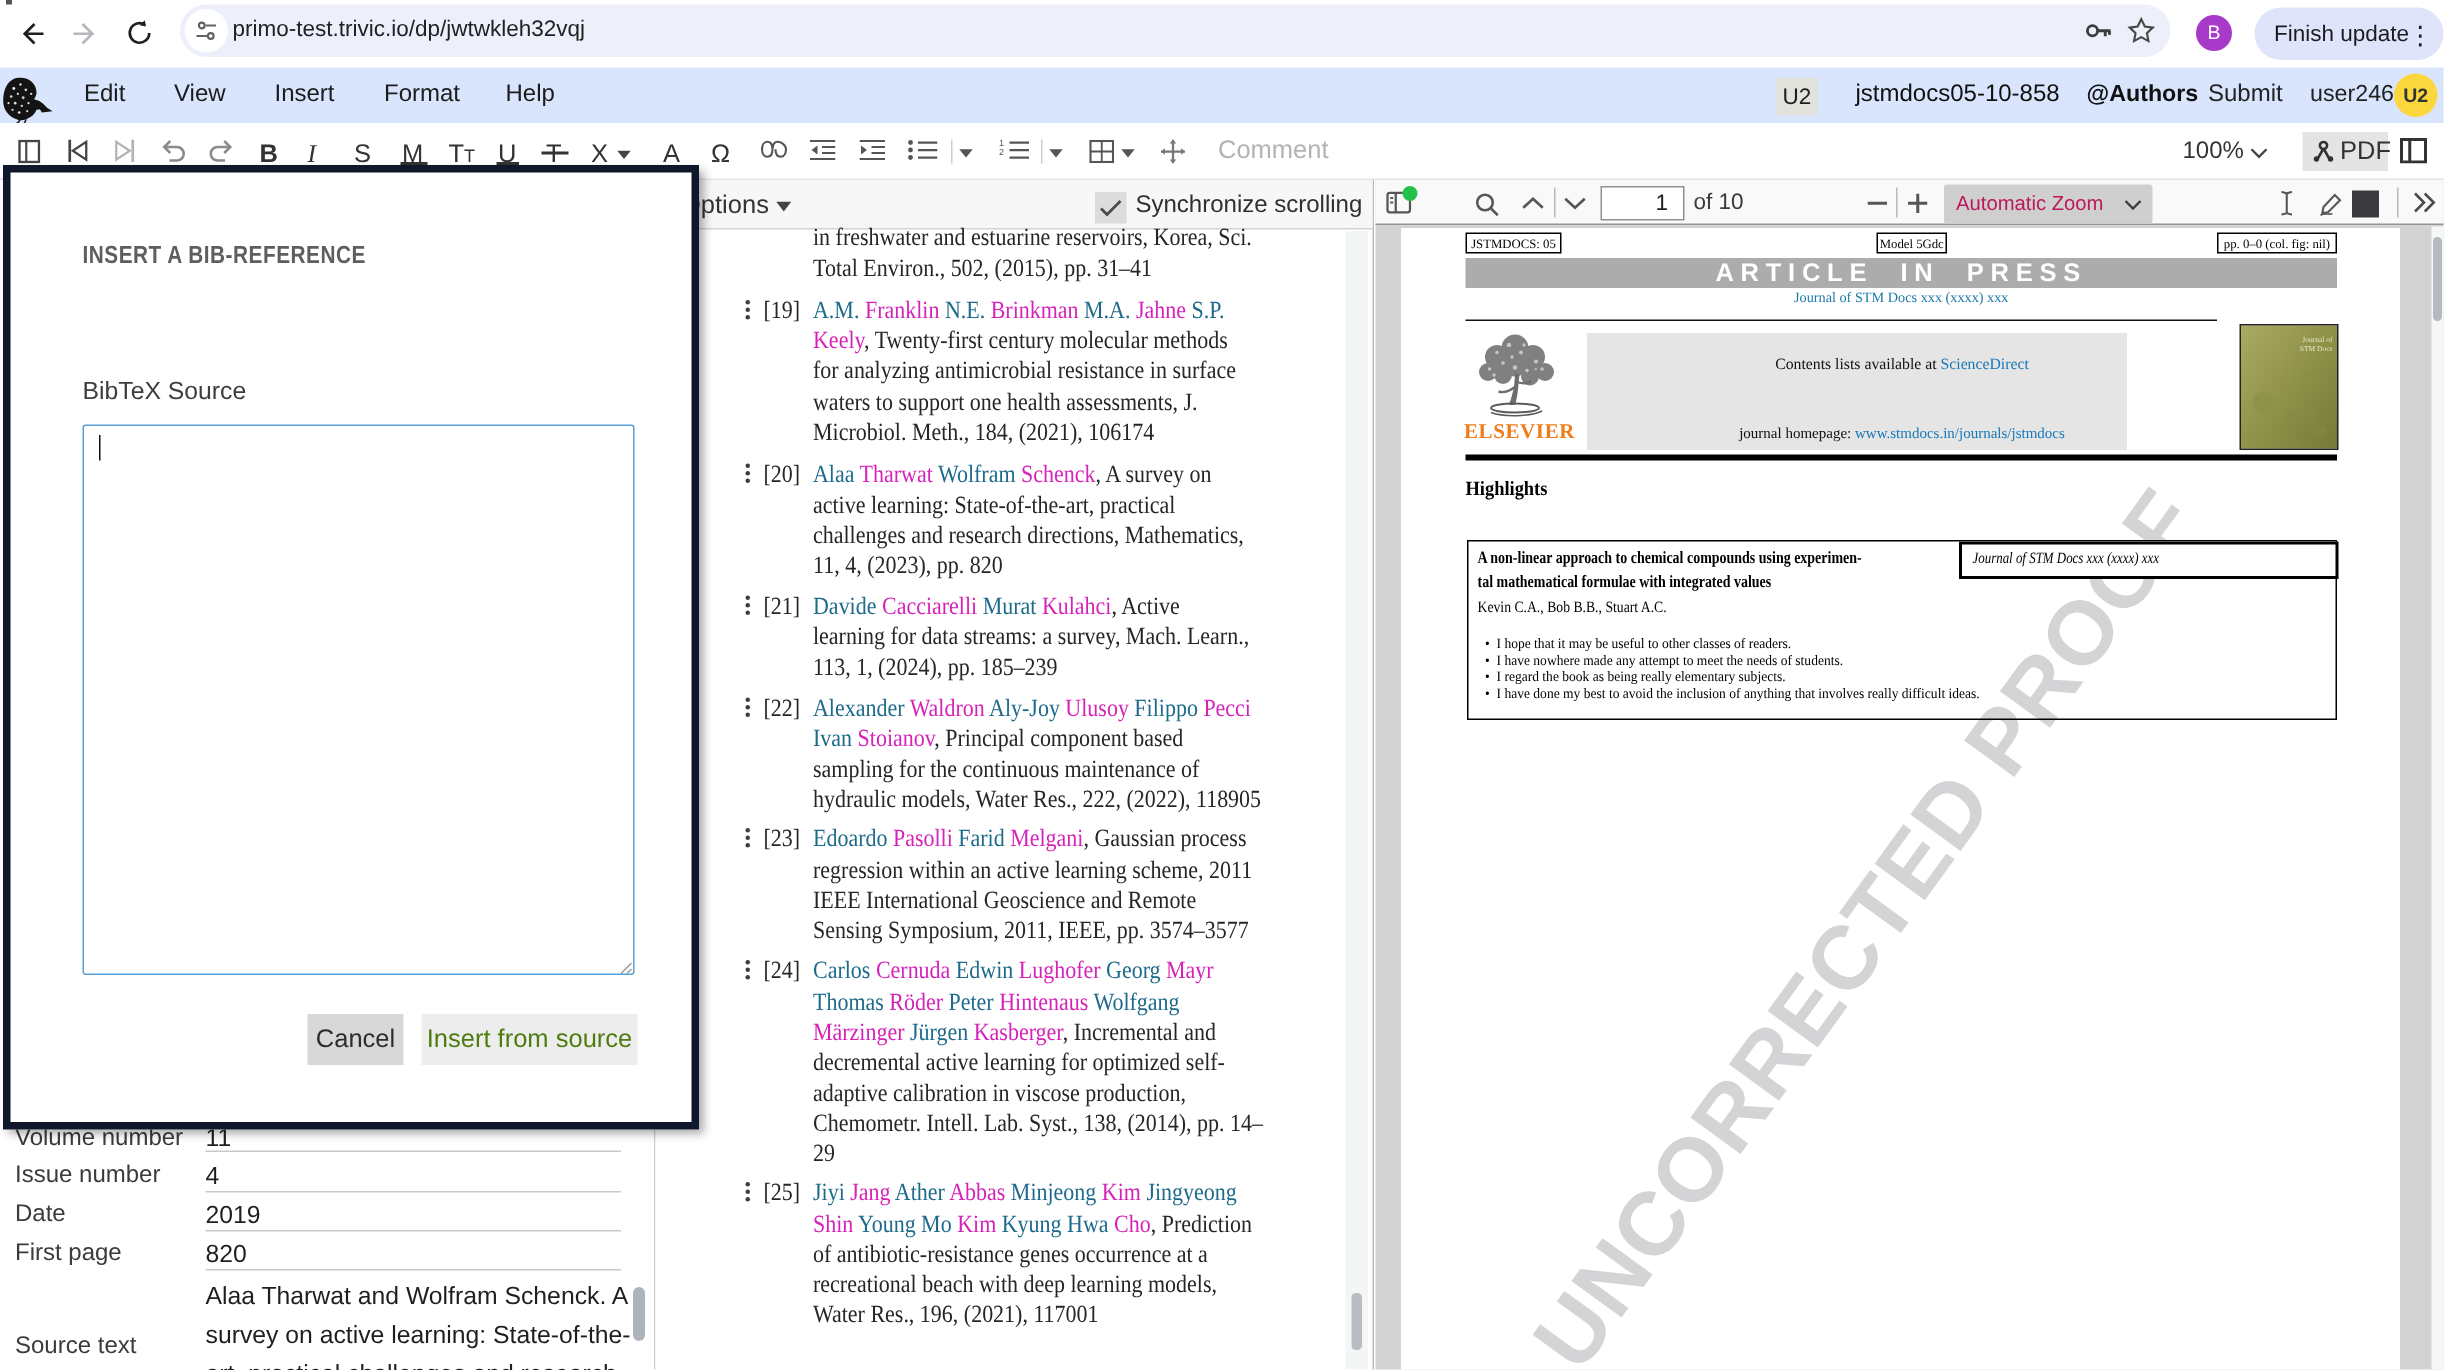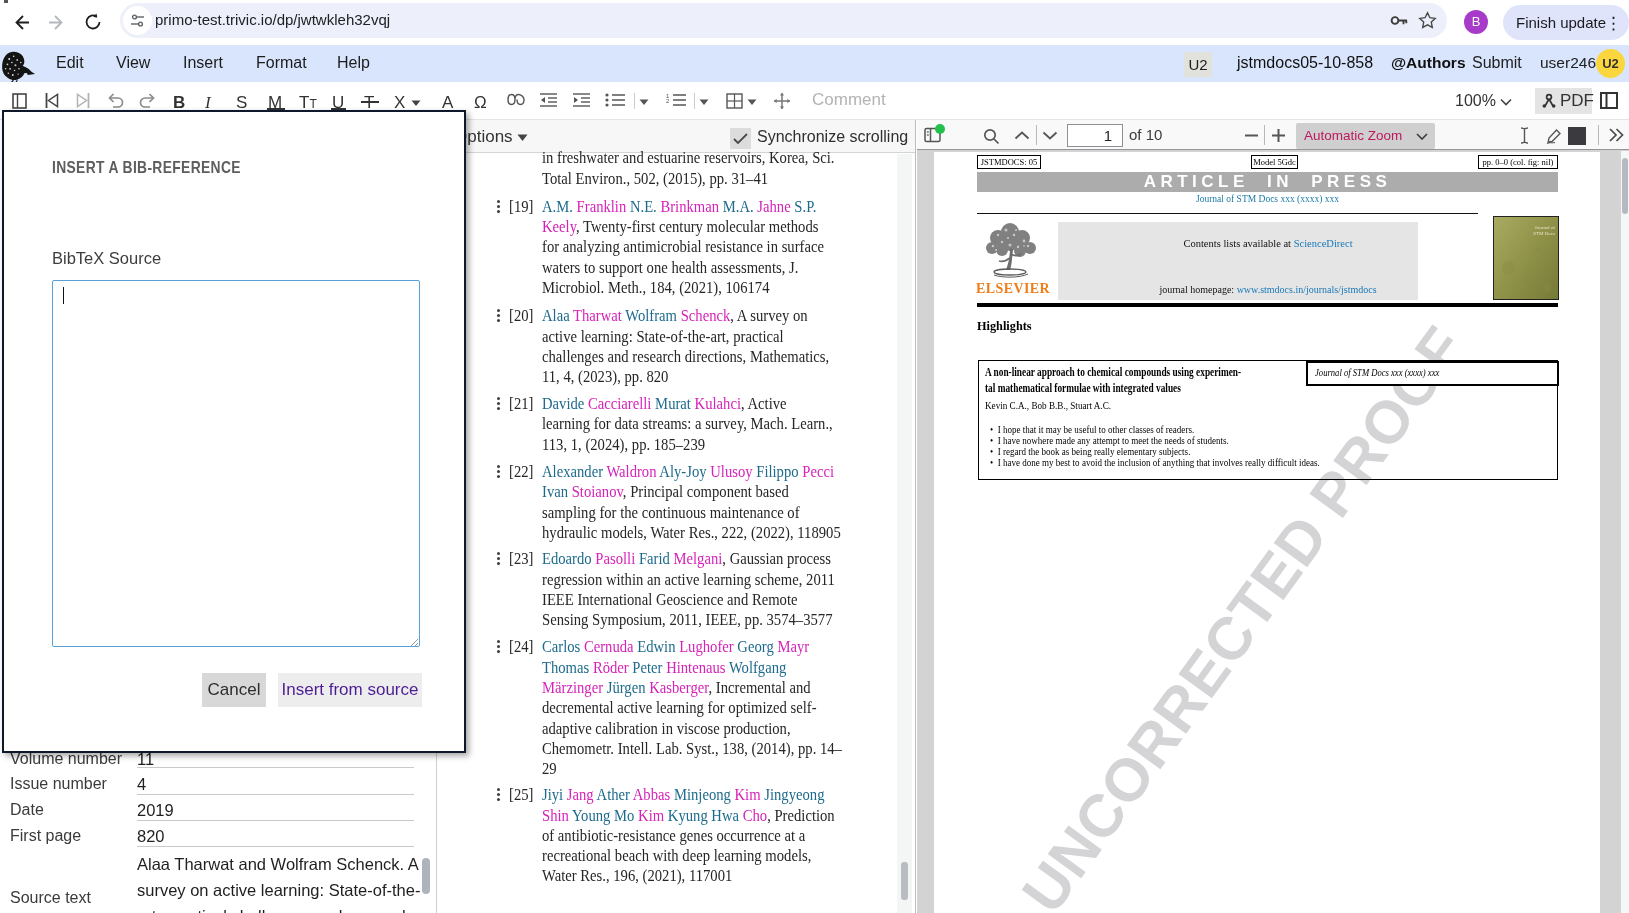--- a/index.html
+++ b/index.html
@@ -428,24 +428,24 @@
       <div>•&nbsp; I have nowhere made any attempt to meet the needs of students.</div>
       <div>•&nbsp; I regard the book as being really elementary subjects.</div>
       <div>•&nbsp; I have done my best to avoid the inclusion of anything that involves really difficult ideas.</div>
     </div>
   </div>
 
   <div class="abs" style="left:704px;top:31px;width:8px;height:762px;background:#f6f7f7;"></div>
   <div class="abs" style="left:705px;top:38px;width:6px;height:56px;background:#b5b9c1;border-radius:3px;"></div>
 </div>
 
-<div class="abs" style="left:2px;top:110px;width:464px;height:643px;background:#fff;border:2px solid #0f172a;box-shadow:3px 3px 6px rgba(0,0,0,0.35);" id="dialog">
+<div class="abs" style="left:2px;top:110px;width:464px;height:643px;background:#fff;border:5px solid #0f172a;box-shadow:3px 3px 6px rgba(0,0,0,0.35);" id="dialog">
   <div class="abs" style="left:48px;top:46px;font-size:16.5px;font-weight:bold;color:#5e5e5e;letter-spacing:0.4px;transform:scaleX(0.84);transform-origin:0 0;white-space:nowrap;">INSERT A BIB-REFERENCE</div>
   <div class="abs" style="left:48px;top:137px;font-size:16.5px;color:#3d3d3d;">BibTeX Source</div>
   <div class="abs" style="left:48px;top:168px;width:368px;height:367px;border:1px solid #58a0d8;border-radius:2px;">
     <div class="abs" style="left:10px;top:6px;width:1px;height:17px;background:#111;"></div>
     <svg class="abs" style="left:357px;top:357px" width="9" height="9" viewBox="0 0 9 9">
       <path d="M8 1 L1 8 M8 5 L5 8" stroke="#9a9a9a" stroke-width="1"></path>
     </svg>
   </div>
   <div class="abs" style="left:198px;top:561px;width:64px;height:34px;background:#d8d8d8;text-align:center;line-height:34px;font-size:17px;color:#2d2d2d;">Cancel</div>
-  <div class="abs" style="left:274px;top:561px;width:144px;height:34px;background:#ededed;text-align:center;line-height:34px;font-size:17px;color:#4c1d95;">Insert from source</div>
+  <div class="abs" style="left:274px;top:561px;width:144px;height:34px;background:#ededed;text-align:center;line-height:34px;font-size:17px;color:#4d7c0f;">Insert from source</div>
 </div>
 
 </body></html>

